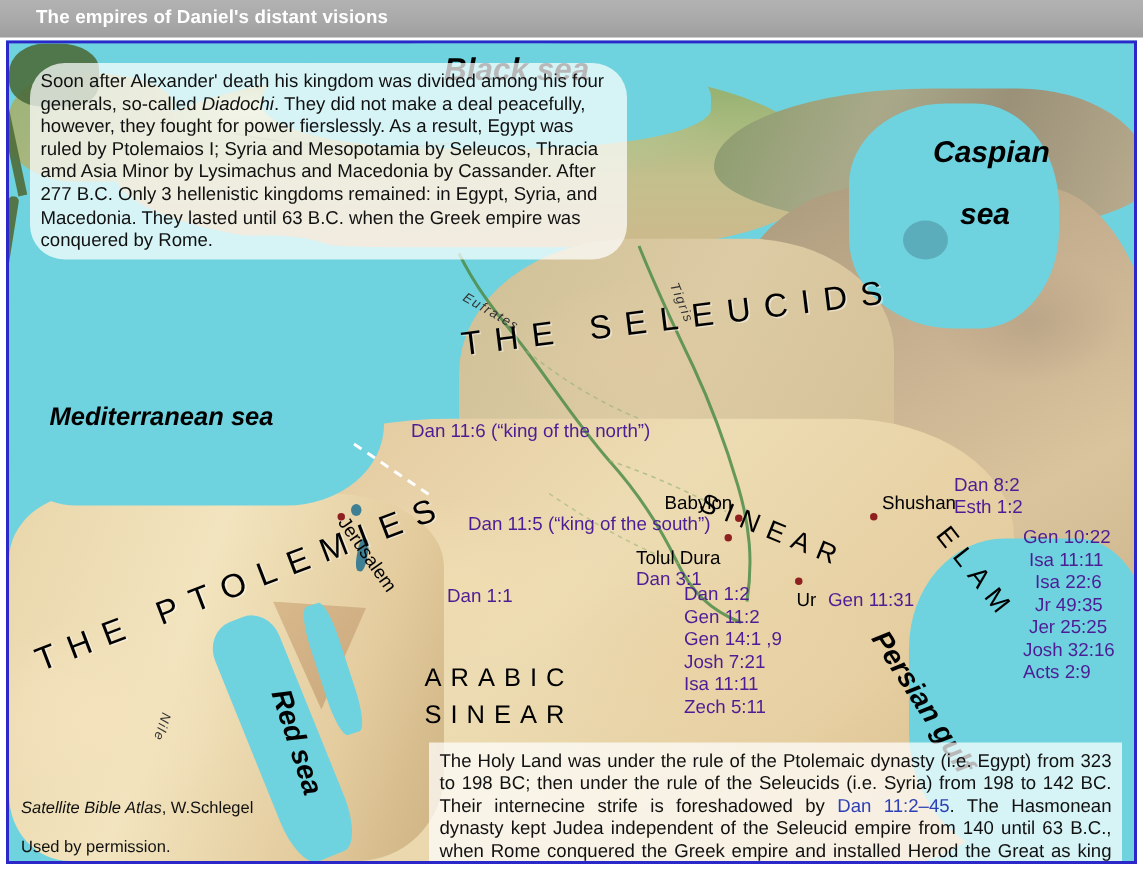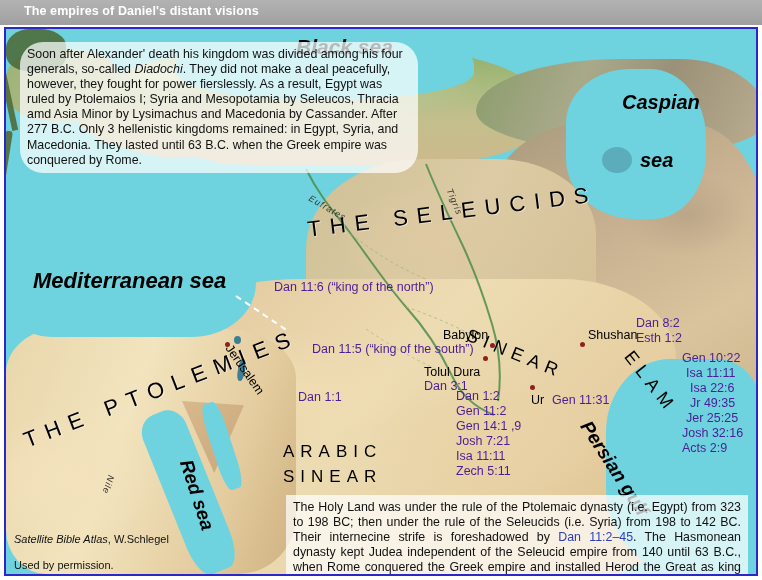--- a/index.html
+++ b/index.html
@@ -175,22 +175,22 @@
         <path d="M345 205 C370 225, 395 240, 420 250" fill="none" stroke="#9ab37c" stroke-width="1" opacity=".7" stroke-dasharray="3 3"></path>
         <path d="M400 278 C430 288, 455 300, 478 312" fill="none" stroke="#9ab37c" stroke-width="1" opacity=".7" stroke-dasharray="3 3"></path>
         <path d="M360 300 C390 320, 415 335, 450 348" fill="none" stroke="#9ab37c" stroke-width="1" opacity=".6" stroke-dasharray="3 3"></path>
         <path d="M150 60 C200 70, 250 72, 300 66" fill="none" stroke="#7d9a5c" stroke-width="1" opacity=".5"></path>
       </svg>
 
       <div id="dashline"></div>
 
       <div class="lbl sea-lbl" style="left:616px;top:62px;font-size:20px;">Caspian</div>
       <div class="lbl sea-lbl" style="left:290px;top:6px;font-size:21px;">Black sea</div>
-      <div class="lbl sea-lbl" style="left:634px;top:120px;font-size:20px;">sea</div>
-      <div class="lbl sea-lbl" style="left:27px;top:239px;font-size:22px;text-align:right;">Mediterranean sea</div>
+      <div class="lbl sea-lbl" style="left:634px;top:103px;font-size:20px;">sea</div>
+      <div class="lbl sea-lbl" style="left:27px;top:239px;font-size:17px;text-align:right;">Mediterranean sea</div>
       <div class="lbl sea-lbl" style="left:190px;top:428px;font-size:19px;transform:rotate(72deg);transform-origin:left top;">Red sea</div>
       <div class="lbl sea-lbl" style="left:588px;top:388px;font-size:19px;transform:rotate(57deg);transform-origin:left top;">Persian gulf</div>
 
       <div class="lbl river-lbl" style="left:306px;top:164px;transform:rotate(30deg);transform-origin:left top;">Eufrates</div>
       <div class="lbl river-lbl" style="left:448px;top:158px;transform:rotate(68deg);transform-origin:left top;">Tigris</div>
       <div class="lbl river-lbl" style="left:110px;top:448px;transform:rotate(108deg);transform-origin:left top;">Nile</div>
 
       <div class="lbl empire" style="left:300px;top:188px;transform:rotate(-7deg);transform-origin:left top;">THE SELEUCIDS</div>
       <div class="lbl empire" style="left:14px;top:400px;transform:rotate(-21deg);transform-origin:left top;">THE PTOLEMIES</div>
 

